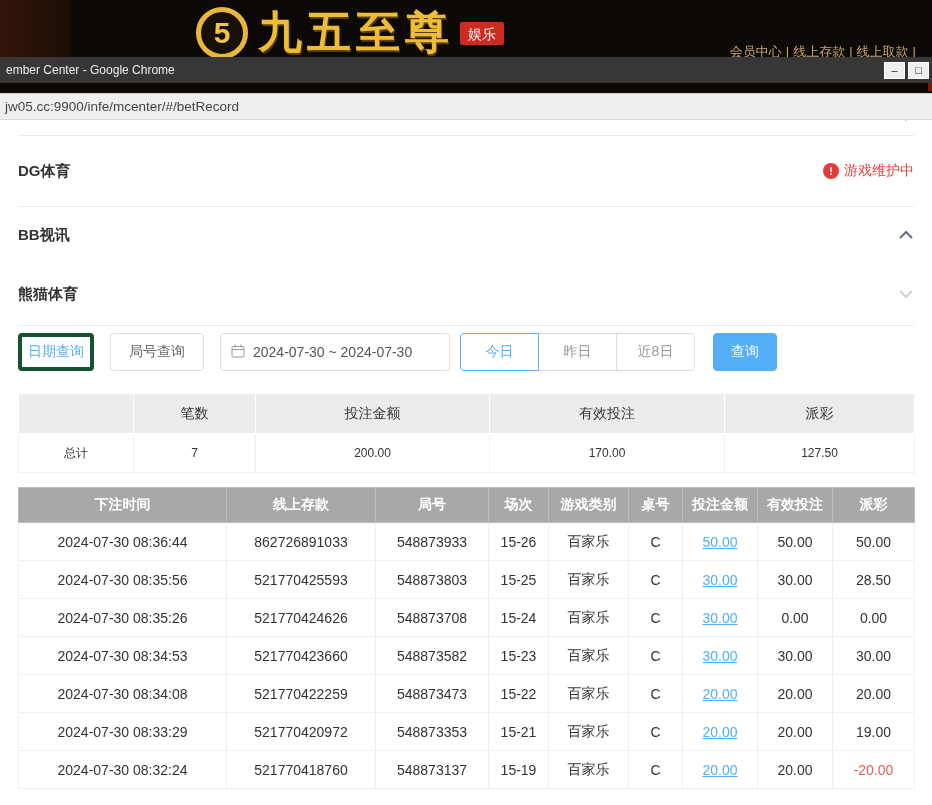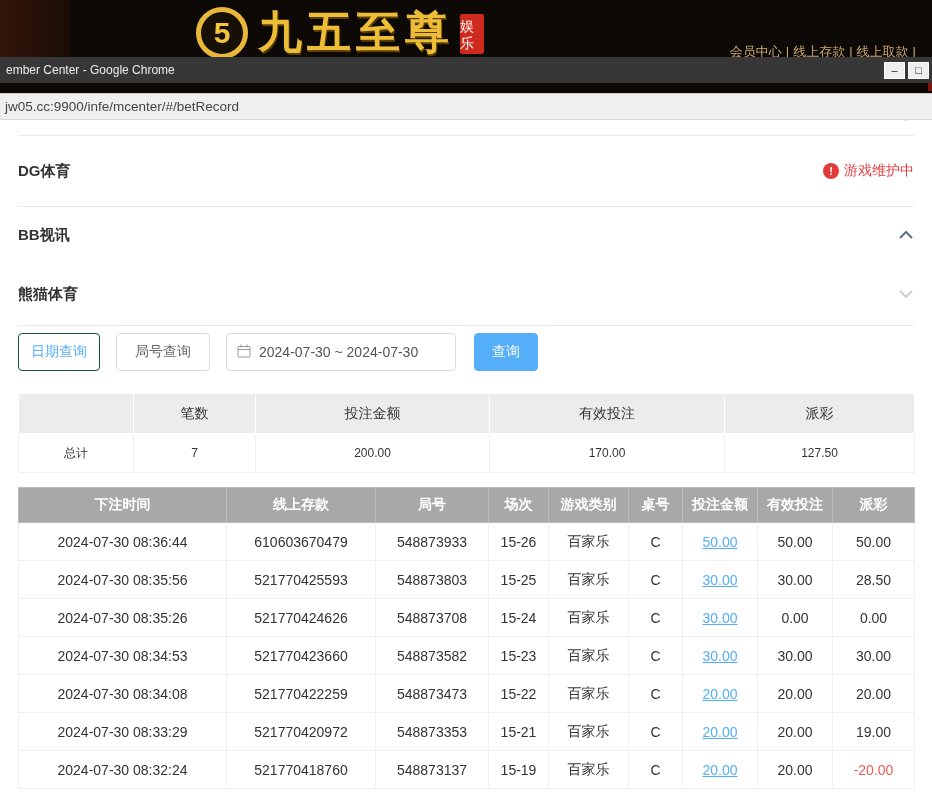--- a/index.html
+++ b/index.html
@@ -6,21 +6,21 @@
   html,body { width: 932px; height: 805px; }
   body { font-family: "Liberation Sans", sans-serif; background: #fff; overflow: hidden; }
   .page { position: relative; width: 932px; height: 805px; background: #fff; overflow: hidden; }
 
   
   .site-header { position: absolute; top: 0; left: 0; right: 0; height: 110px; background: #0c0906; z-index: 1; }
   .header-left-strip { position: absolute; left: 0; top: 0; width: 70px; height: 57px; background: linear-gradient(90deg,#33150a,#1a0d05); }
   .logo { position: absolute; left: 196px; top: 3px; display: flex; align-items: center; }
   .logo-coin { width: 52px; height: 52px; border-radius: 50%; background: #171006; border: 5px solid #e9b83a; color: #f3c43e; font-size: 30px; font-weight: bold; display: flex; align-items: center; justify-content: center; }
   .logo-title { margin-left: 10px; font-size: 44px; font-weight: bold; color: #eebd38; letter-spacing: 5px; text-shadow: 1px 2px 0 #5a3c06; }
-  .logo-badge { margin-left: 6px; margin-top: 2px; width: 24px; padding: 4px 0 2px 0; background: #ce2a1e; color: #fff; font-size: 14px; line-height: 17px; text-align: left; word-break: break-all; border-radius: 2px; }
+  .logo-badge { margin-left: 6px; margin-top: 2px; width: 44px; padding: 4px 0 2px 0; background: #ce2a1e; color: #fff; font-size: 14px; line-height: 17px; text-align: center; word-break: break-all; border-radius: 2px; }
   .top-nav { position: absolute; right: 12px; top: 43px; font-size: 13px; color: #c9a770; white-space: nowrap; }
   .nav-link { color: #c9a770; cursor: pointer; }
   .nav-sep { color: #c9a770; margin: 0 4px; }
   .corner-tab { position: absolute; right: 0; top: 57px; width: 4px; height: 34px; background: #7e120d; z-index: 4; }
 
   
   .titlebar { position: absolute; top: 57px; left: 0; right: 0; height: 26px; background: #373737; z-index: 3; display: flex; align-items: center; }
   .titlebar-text { color: #ececec; font-size: 12px; padding-left: 6px; flex: 1; }
   .win-buttons { display: flex; gap: 3px; padding-right: 3px; }
   .win-btn { width: 21px; height: 17px; background: #eeeeee; border: 1px solid #ffffff; color: #222; font-size: 11px; line-height: 15px; text-align: center; cursor: pointer; }
@@ -39,21 +39,21 @@
   .row-dg { height: 71px; }
   .row-panda { height: 63px; }
   .row-bb { height: 56px; }
   .maintenance { display: flex; align-items: center; gap: 5px; }
   .maintenance-icon { width: 16px; height: 16px; border-radius: 50%; background: #e23b3b; color: #fff; font-size: 11px; font-weight: bold; line-height: 16px; text-align: center; }
   .maintenance-text { color: #e23b3b; font-size: 14px; }
 
   
   .filter-bar { display: flex; align-items: center; margin-top: 6px; height: 40px; }
   .btn { height: 38px; border-radius: 4px; font-size: 14px; display: inline-flex; align-items: center; justify-content: center; cursor: pointer; background: #fff; }
-  .btn-outline-blue { border: 1px solid #14532d; color: #54aef8; padding: 0 12px; }
+  .btn-outline-blue { border: 4px solid #14532d; color: #54aef8; padding: 0 6px; }
   .btn-outline-gray { border: 1px solid #dcdcdc; color: #666; padding: 0 18px; margin-left: 16px; }
   .date-input { margin-left: 16px; width: 230px; height: 38px; border: 1px solid #dcdcdc; border-radius: 4px; display: flex; align-items: center; padding: 0 10px; gap: 8px; color: #555; font-size: 14px; cursor: pointer; }
   .segmented { display: flex; margin-left: 10px; }
   .seg-btn { width: 79px; height: 38px; border: 1px solid #dcdcdc; background: #fff; color: #999; font-size: 14px; display: flex; align-items: center; justify-content: center; cursor: pointer; }
   .seg-btn + .seg-btn { margin-left: -1px; }
   .seg-btn.first { border-radius: 4px 0 0 4px; }
   .seg-btn.last { border-radius: 0 4px 4px 0; }
   .seg-btn.active { border-color: #54aef8; color: #54aef8; z-index: 1; }
   .btn-solid { margin-left: 18px; width: 64px; background: #54aef8; border: 1px solid #54aef8; color: #fff; }
 
@@ -142,20 +142,25 @@
       <div class="date-input">
         <span>
           <svg width="14" height="14">
               <rect x="1" y="2.5" width="12" height="10.5" rx="1" fill="none" stroke="#999"></rect>
               <line x1="1" y1="5.5" x2="13" y2="5.5" stroke="#999"></line>
               <line x1="4" y1="0.5" x2="4" y2="3.5" stroke="#999"></line>
               <line x1="10" y1="0.5" x2="10" y2="3.5" stroke="#999"></line>
             </svg>
         </span>
         <span>2024-07-30 ~ 2024-07-30</span>
+      </div>
+      <div class="segmented">
+        <div class="seg-btn first active">今日</div>
+        <div class="seg-btn">昨日</div>
+        <div class="seg-btn last">近8日</div>
       </div>
       <div class="btn btn-solid">查询</div>
     </div>
 
     <table class="summary-table">
       <colgroup>
         <col style="width:115px">
           <col style="width:122px">
           <col style="width:234px">
           <col style="width:235px">
@@ -202,21 +207,21 @@
             <th>游戏类别</th>
             <th>桌号</th>
             <th>投注金额</th>
             <th>有效投注</th>
             <th>派彩</th>
           </tr>
         </thead>
       <tbody id="bet-body">
           <tr>
             <td>2024-07-30 08:36:44</td>
-            <td>610603670479</td>
+            <td>862726891033</td>
             <td>548873933</td>
             <td>15-26</td>
             <td>百家乐</td>
             <td>C</td>
             <td class="link-cell">50.00</td>
             <td>50.00</td>
             <td>50.00</td>
           </tr>
           <tr>
             <td>2024-07-30 08:35:56</td>

